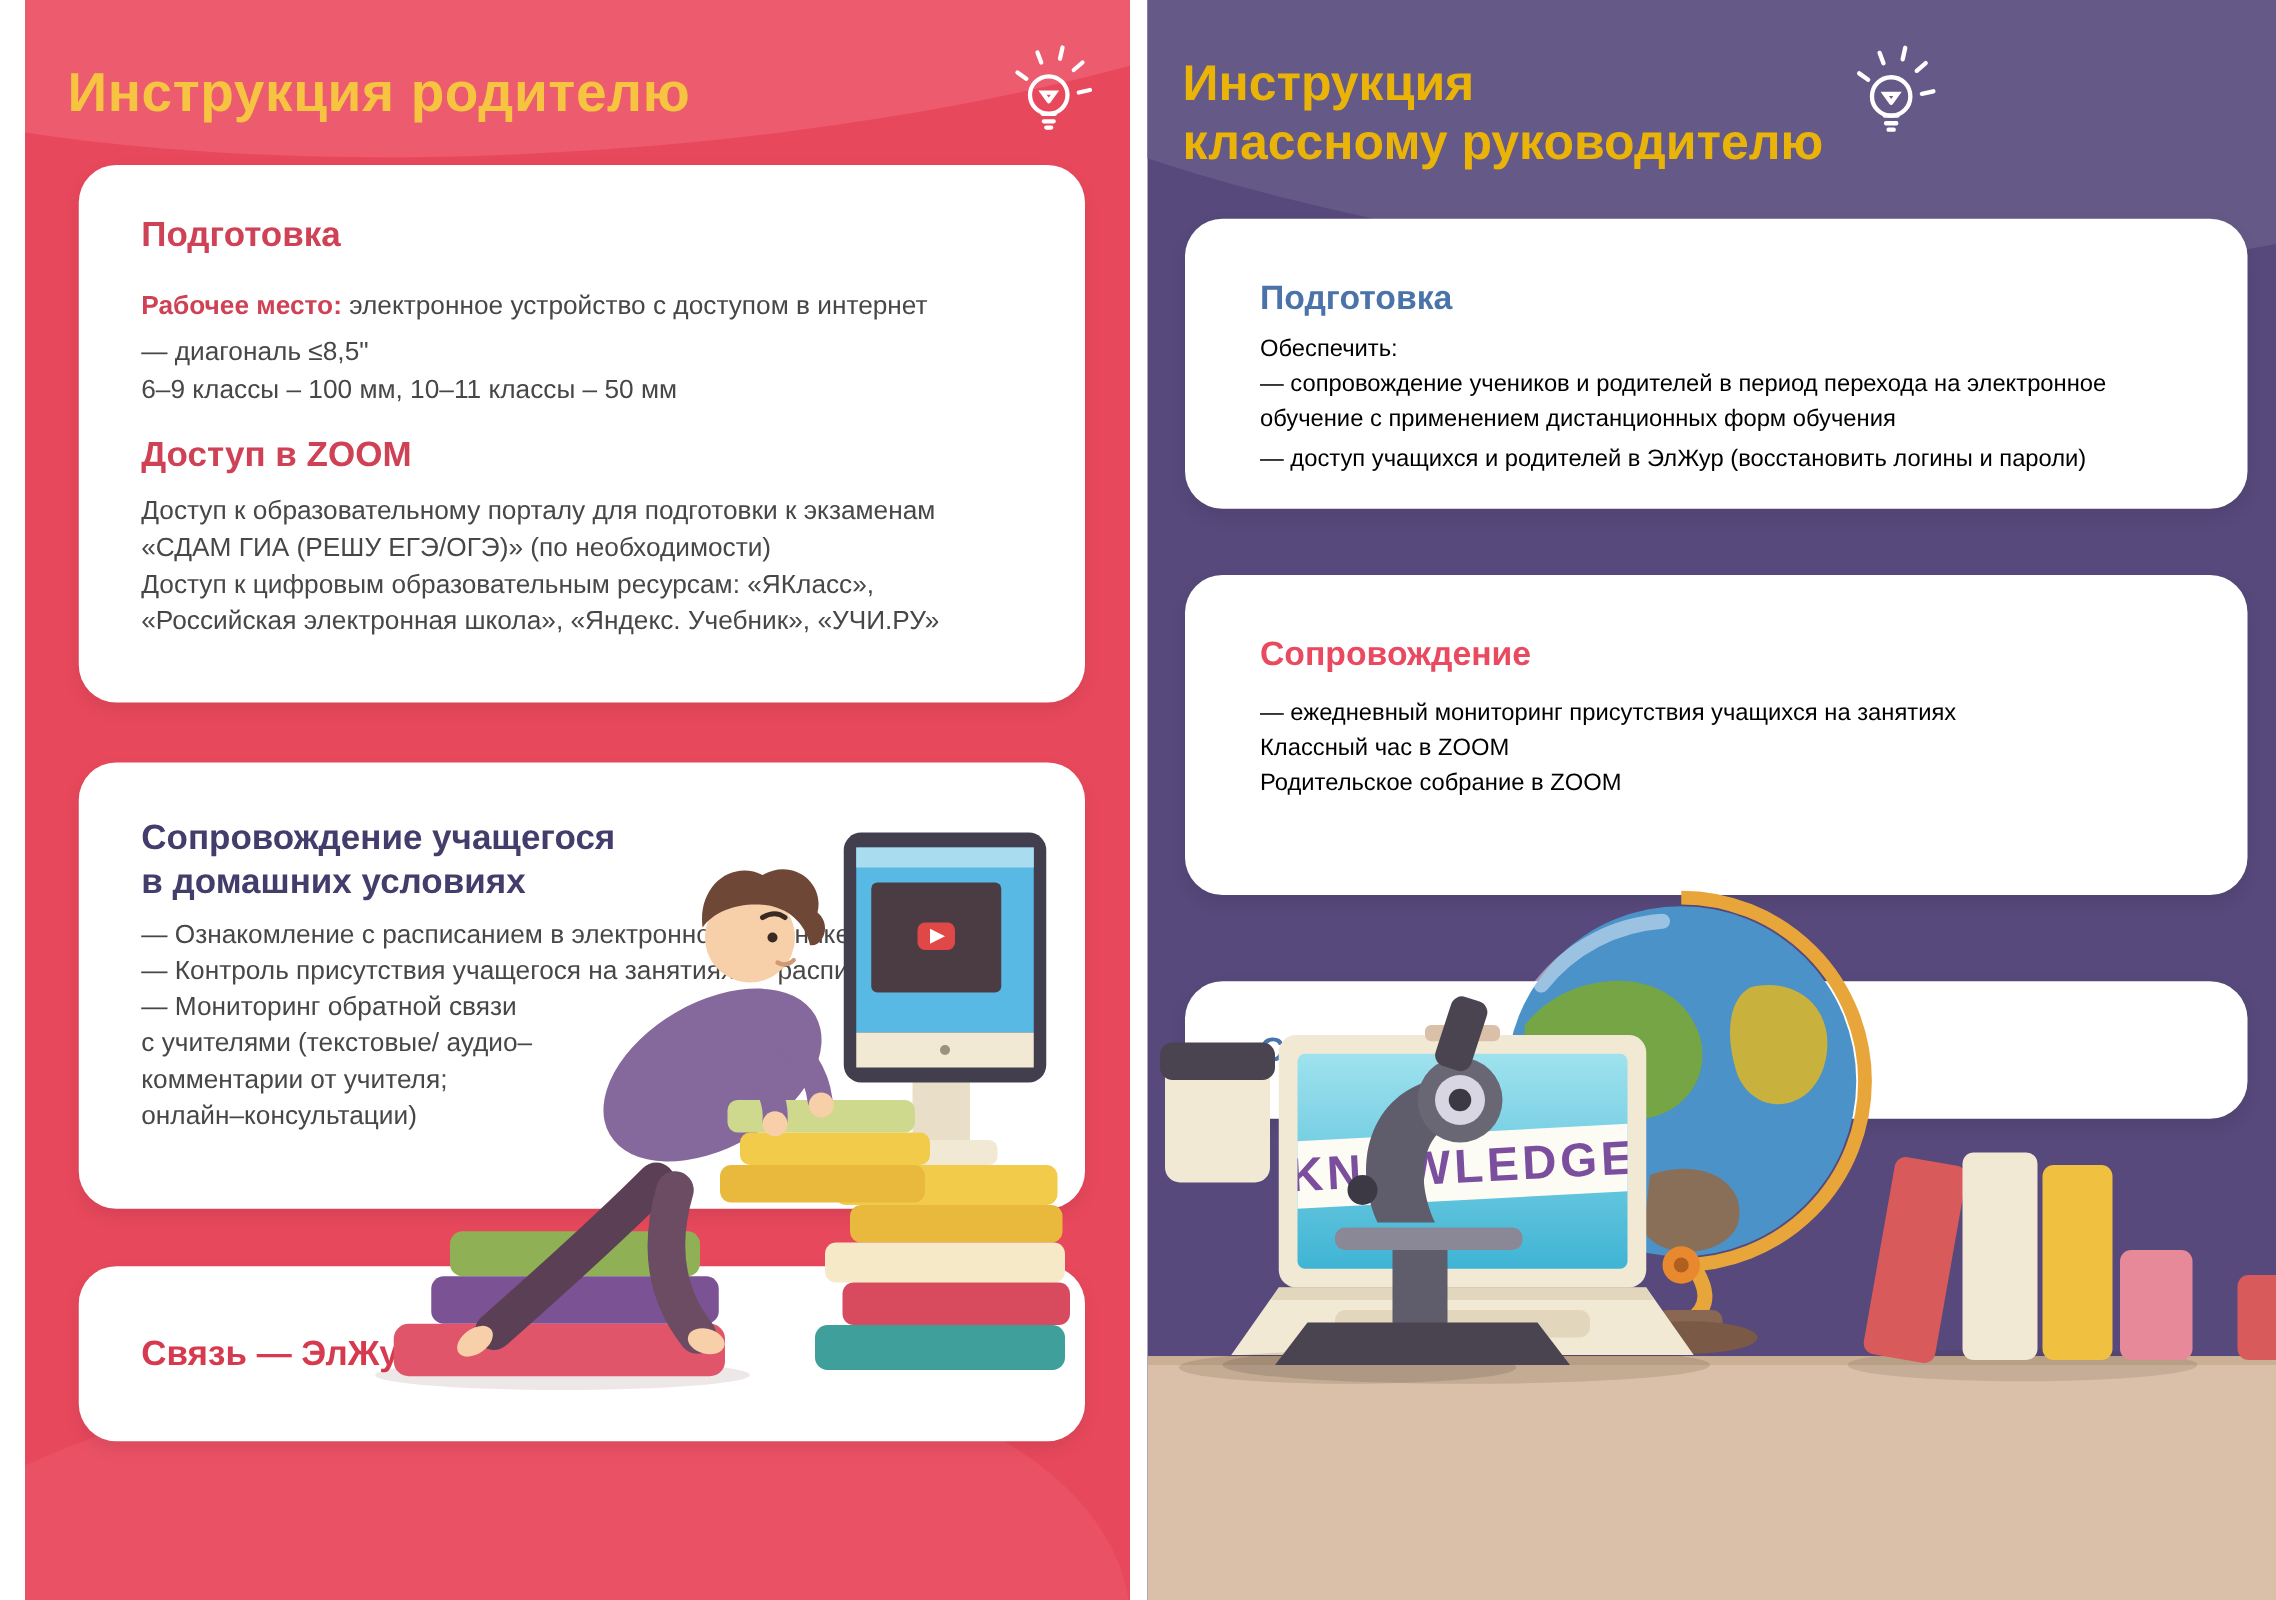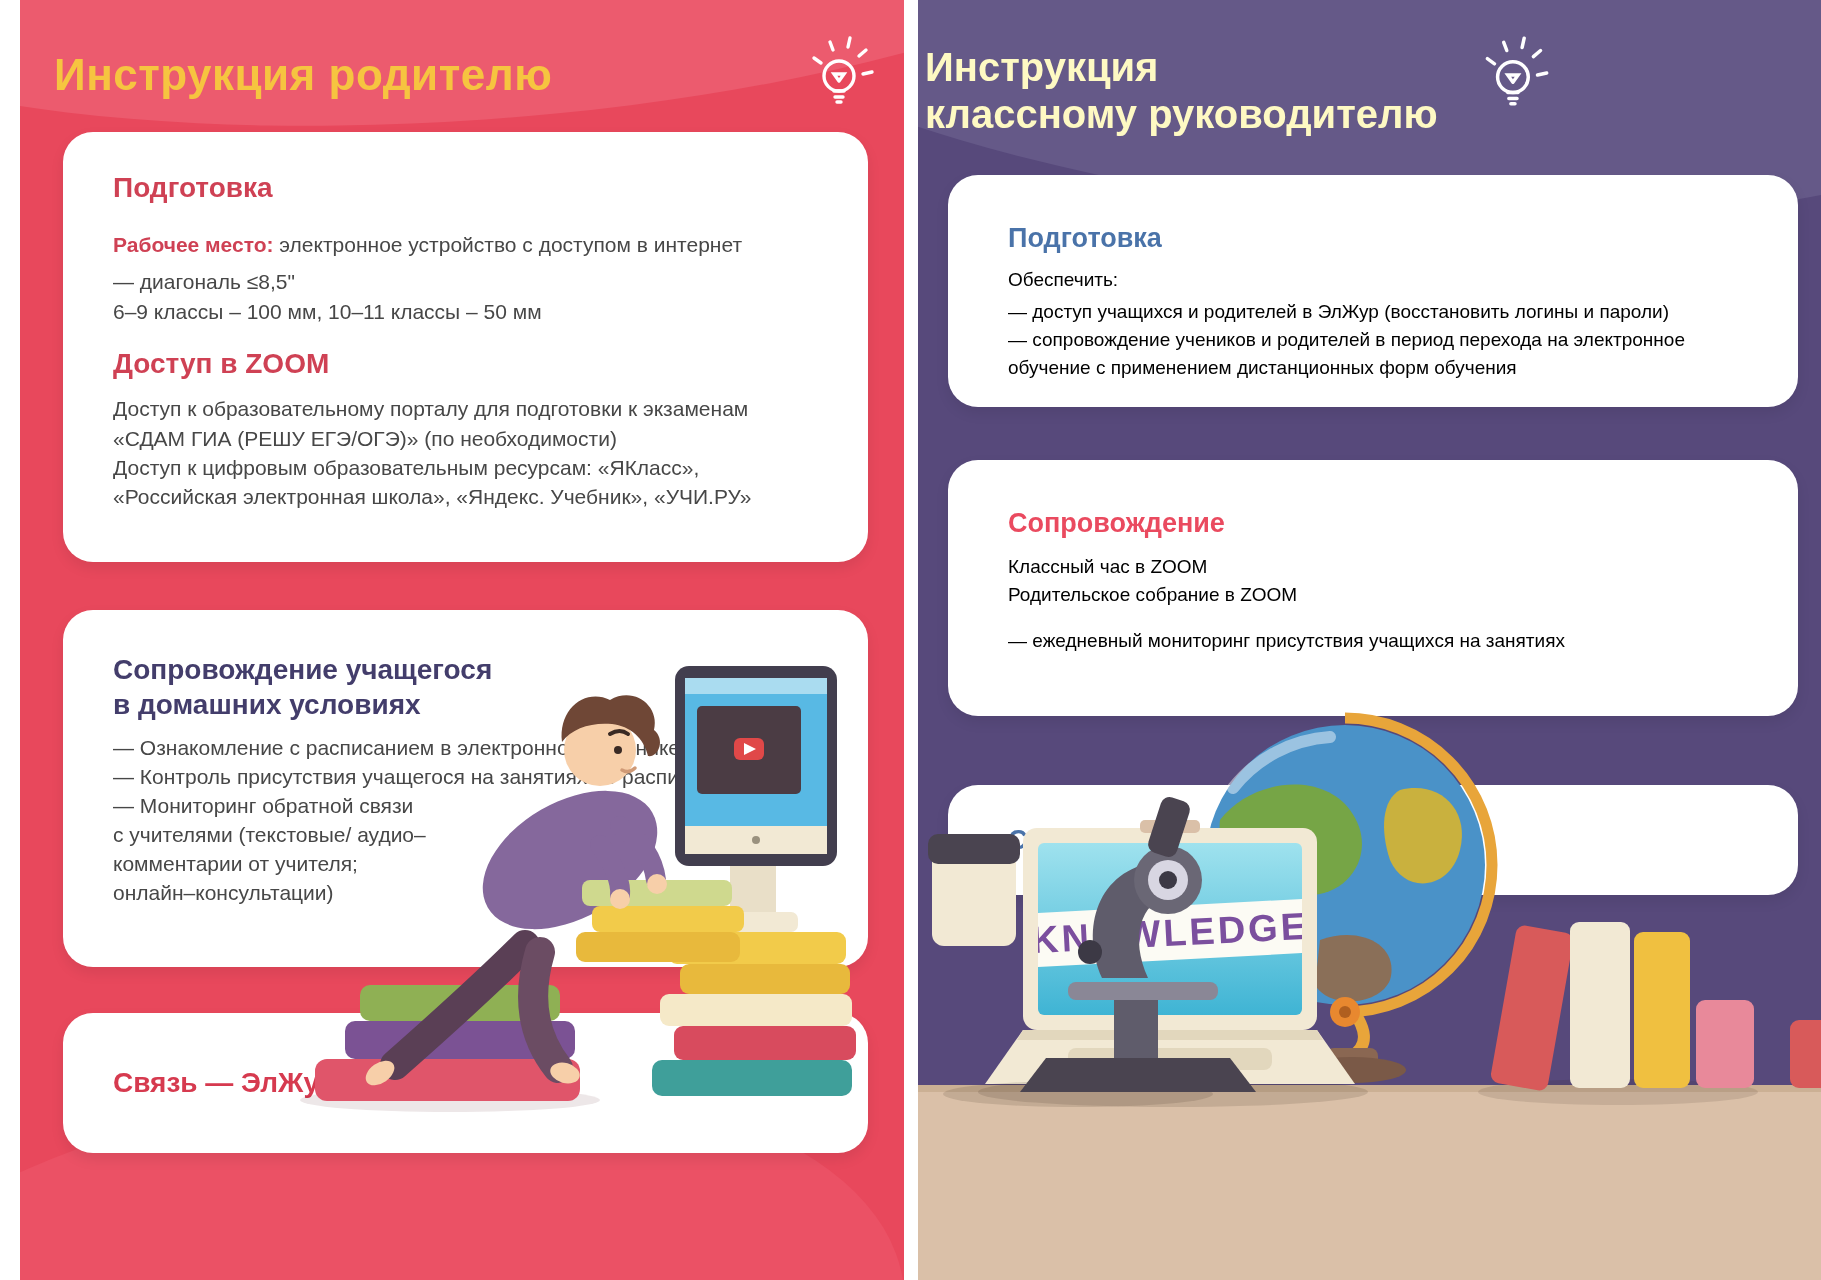--- a/index.html
+++ b/index.html
@@ -7,21 +7,21 @@
           font-family:"Liberation Sans",sans-serif;}
   .panel{position:absolute;top:0;height:1280px;overflow:hidden;margin-left:20px;}
   .panel-left{left:0;width:884px;background:#e8485c;}
   .panel-right{left:898px;width:923px;background:#57497b;}
   .swoosh{position:absolute;border-radius:50%;z-index:0;}
   .swoosh-l-top{top:-310px;left:-300px;width:1500px;height:430px;background:#ec5b6e;transform:rotate(-4deg);}
   .swoosh-l-bottom{bottom:-370px;left:-260px;width:1150px;height:560px;background:#eb5165;transform:rotate(-9deg);}
   .swoosh-r-top{top:-320px;right:-260px;width:1520px;height:530px;background:#655988;transform:rotate(6deg);}
   .title-left{position:absolute;left:34px;top:50px;font-size:44px;font-weight:bold;color:#f6c440;
               letter-spacing:.5px;z-index:1;}
-  .title-right{position:absolute;left:7px;top:44px;font-size:40px;font-weight:bold;color:#fef9c3;
+  .title-right{position:absolute;left:28px;top:44px;font-size:40px;font-weight:bold;color:#eab308;
                line-height:1.18;white-space:pre-line;z-index:1;}
   .bulb{position:absolute;z-index:1;}
   .card{position:absolute;background:#ffffff;border-radius:30px;z-index:1;
         box-shadow:0 6px 14px rgba(0,0,0,0.08);box-sizing:border-box;}
   .pre{white-space:pre-line;}
   
   .card-l1{left:43px;top:132px;width:805px;height:430px;padding:40px 46px 0 50px;}
   .card-l2{left:43px;top:610px;width:805px;height:357px;padding:42px 46px 12px 50px;}
   .card-l3{left:43px;top:1013px;width:805px;height:140px;display:flex;align-items:center;padding-left:50px;}
   .h-red{color:#cf4154;font-size:28px;font-weight:bold;margin:0 0 26px 0;}
@@ -170,30 +170,30 @@
         <path d="M24,14 l3,8"></path>
         <path d="M44,10 l-2,9"></path>
         <path d="M60,22 l-7,6"></path>
         <path d="M66,44 l-9,2"></path>
       </g>
     </svg>
 
     <div class="card card-r1">
       <h2 class="h-blue">Подготовка</h2>
       <p class="body-r">Обеспечить:</p>
-      <p class="body-r mt4">— доступ учащихся и родителей в ЭлЖур (восстановить логины и пароли)</p>
       <p class="body-r pre">— сопровождение учеников и родителей в период перехода на электронное
 обучение с применением дистанционных форм обучения</p>
+      <p class="body-r mt4">— доступ учащихся и родителей в ЭлЖур (восстановить логины и пароли)</p>
     </div>
 
     <div class="card card-r2">
       <h2 class="h-pink">Сопровождение</h2>
+      <p class="body-r mt18">— ежедневный мониторинг присутствия учащихся на занятиях</p>
       <p class="body-r pre">Классный час в ZOOM
 Родительское собрание в ZOOM</p>
-      <p class="body-r mt18">— ежедневный мониторинг присутствия учащихся на занятиях</p>
     </div>
 
     <div class="card card-r3">
       <span class="contact-blue">Связь — ЭлЖур / ZOOM</span>
     </div>
 
     <svg class="illu illu-right" width="923" height="580" viewBox="0 0 923 580">
       <defs>
         <linearGradient id="scrgrad" x1="0" y1="0" x2="0" y2="1">
           <stop offset="0" stop-color="#9fe2ee"></stop>

